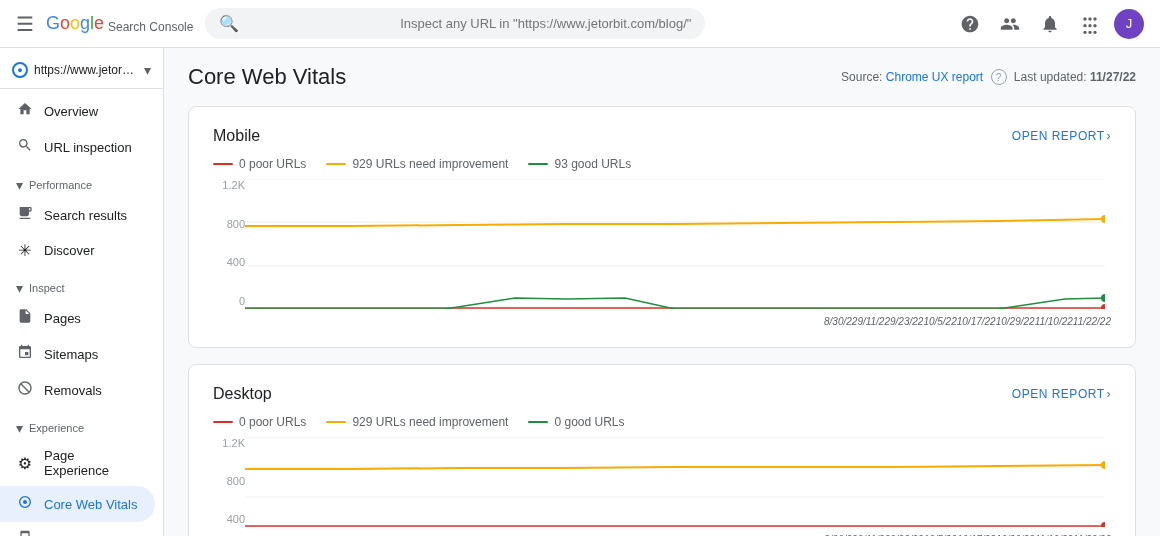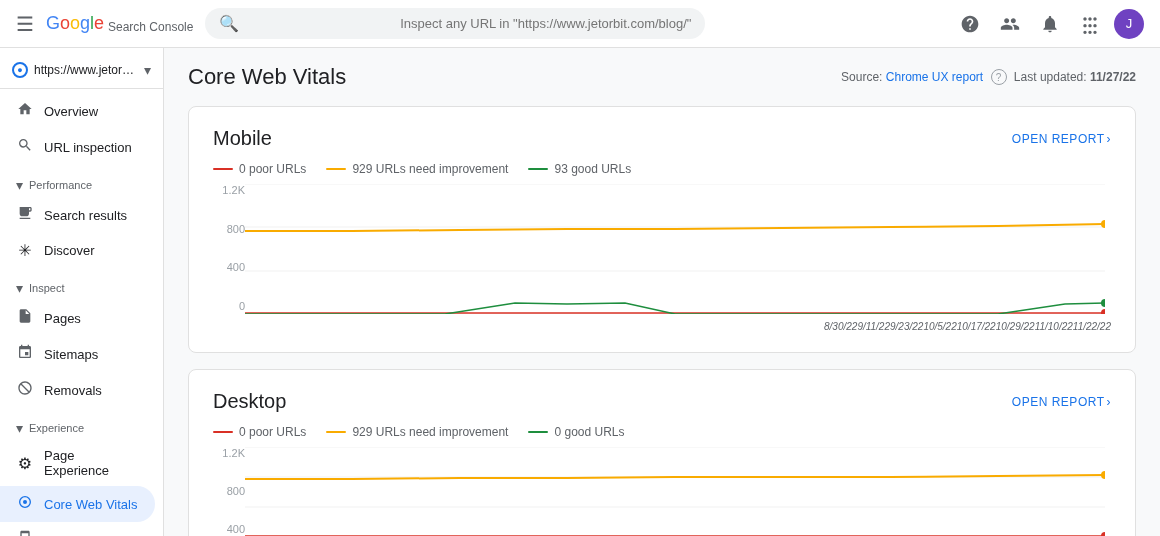--- a/index.html
+++ b/index.html
@@ -40,21 +40,21 @@
     
     .page-header { padding: 16px 24px 8px; display: flex; align-items: center; justify-content: space-between; background: #f8f9fa; }
     .page-title { font-size: 22px; font-weight: 400; color: #202124; }
     .page-meta { font-size: 12px; color: #5f6368; }
     .page-meta a { color: #1a73e8; text-decoration: none; }
 
     
     .cards-container { padding: 8px 24px 16px; display: flex; flex-direction: column; gap: 16px; }
     .card { background: #fff; border-radius: 8px; border: 1px solid #e0e0e0; padding: 20px 24px; }
     .card-header { display: flex; justify-content: space-between; align-items: center; margin-bottom: 12px; }
-    .card-title { font-size: 20px; font-weight: 400; color: #202124; }
+    .card-title { font-size: 16px; font-weight: 400; color: #202124; }
     .open-report-btn { color: #1a73e8; font-size: 12px; font-weight: 500; cursor: pointer; display: flex; align-items: center; gap: 2px; text-decoration: none; letter-spacing: 0.5px; justify-content: space-between; }
 
     
     .legend { display: flex; align-items: center; gap: 20px; margin-bottom: 8px; }
     .legend-item { display: flex; align-items: center; gap: 6px; font-size: 12px; color: #5f6368; }
     .legend-line { width: 20px; height: 2px; border-radius: 1px; }
     .x-axis-labels { display: flex; justify-content: flex-end; padding: 4px 0 0 32px; color: #5f6368; font-size: 10px; font-style: italic; }
 
     .chart-wrapper { display: flex; }
     .y-labels { display: flex; flex-direction: column; justify-content: space-between; align-items: flex-end; width: 32px; padding-bottom: 20px; font-size: 11px; color: #9aa0a6; }

